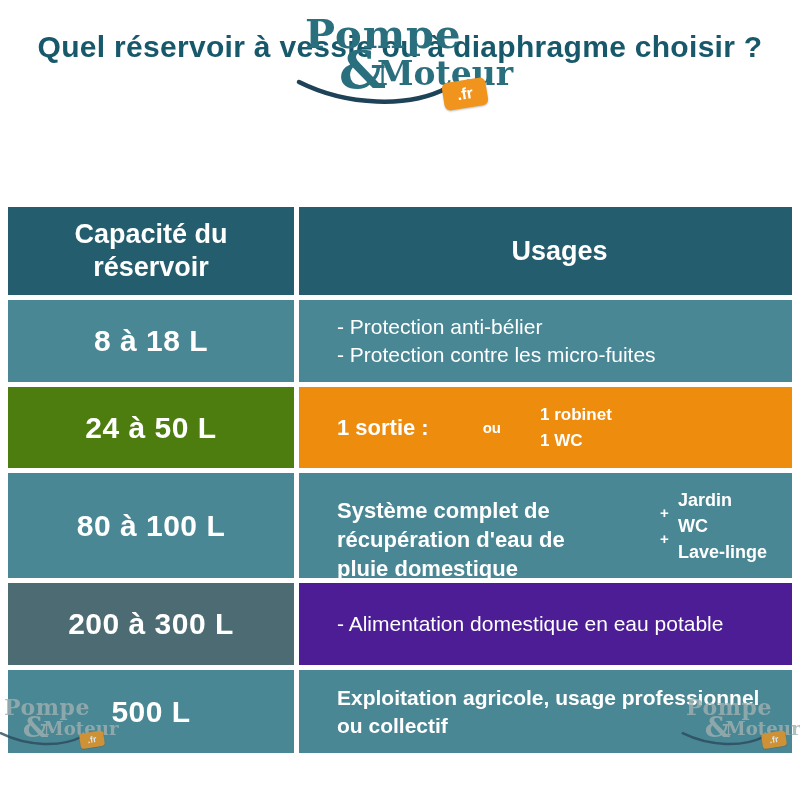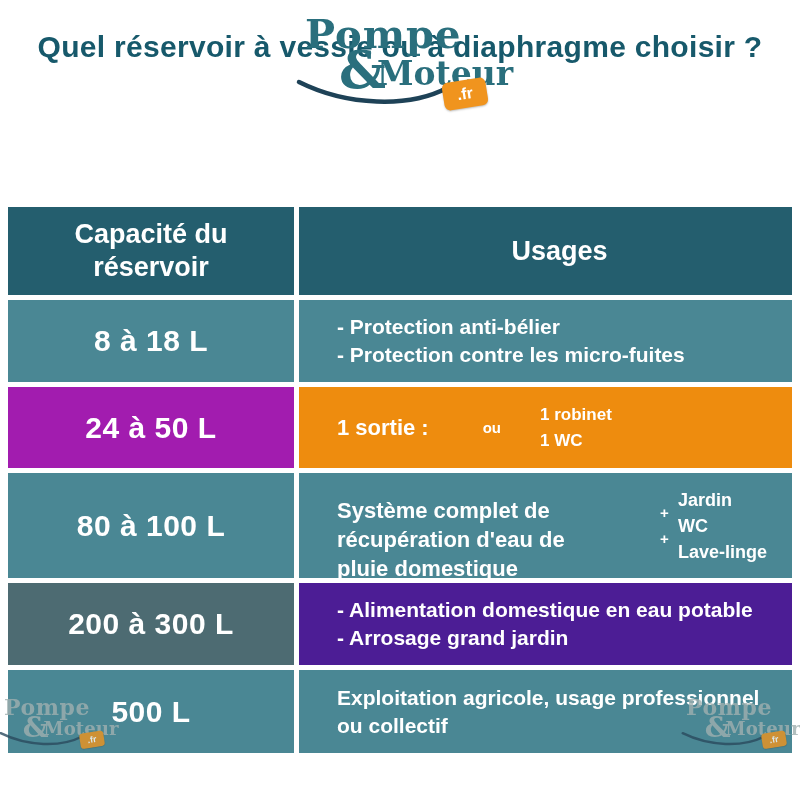--- a/index.html
+++ b/index.html
@@ -45,21 +45,21 @@
   }
   .cell { display:flex; align-items:center; color:#ffffff; }
   .cap-cell { justify-content:center; text-align:center; }
   .usage-cell { justify-content:flex-start; padding-left:38px; padding-right:10px; }
 
   .header-cell { font-size:27px; font-weight:bold; line-height:1.22; }
   .header-cap-label { max-width:190px; }
   .usages-header { justify-content:center; }
 
   .cap-value { font-size:30px; font-weight:bold; letter-spacing:0.5px; }
-  .usage-lines { font-size:21px; font-weight:bold; line-height:1.32; }
+  .usage-lines { font-size:21px; font-weight:normal; line-height:1.32; }
 
   
   .sortie-row { gap:12px; }
   .sortie-label { font-size:22px; font-weight:bold; }
   .ou-word { font-size:15px; font-weight:bold; margin-left:42px; }
   .option-stack { margin-left:27px; font-size:17px; font-weight:bold; line-height:1.5; }
 
   
   .system-desc { font-size:22px; font-weight:bold; line-height:1.32; width:268px;margin-top:28px; }
   .plus-list { position:relative; margin-left:55px; padding-left:18px; font-size:18px; font-weight:bold; line-height:26px; }
@@ -98,21 +98,21 @@
     <div class="cell cap-cell" style="background: rgb(74, 135, 148);">
       <div class="cap-value">8 à 18 L</div>
     </div>
     <div class="cell usage-cell" style="background: rgb(74, 135, 148);">
       <div class="usage-lines">
         <div>- Protection anti-bélier</div>
         <div>- Protection contre les micro-fuites</div>
       </div>
     </div>
 
-    <div class="cell cap-cell" style="background: #a21caf;">
+    <div class="cell cap-cell" style="background: #4d7c0f;">
       <div class="cap-value">24 à 50 L</div>
     </div>
     <div class="cell usage-cell sortie-row" style="background: rgb(238, 140, 14);">
       <span class="sortie-label">1 sortie :</span>
       <span class="ou-word">ou</span>
       <span class="option-stack">
         <div>1 robinet</div>
         <div>1 WC</div>
       </span>
     </div>
@@ -130,21 +130,20 @@
         <div>Lave-linge</div>
       </div>
     </div>
 
     <div class="cell cap-cell" style="background: rgb(77, 107, 114);">
       <div class="cap-value">200 à 300 L</div>
     </div>
     <div class="cell usage-cell" style="background: #4c1d95;">
       <div class="usage-lines">
         <div>- Alimentation domestique en eau potable</div>
-        <div>- Arrosage grand jardin</div>
       </div>
     </div>
 
     <div class="cell cap-cell" style="background: rgb(74, 135, 148);">
       <div class="cap-value">500 L</div>
     </div>
     <div class="cell usage-cell" style="background: rgb(74, 135, 148);">
       <div class="single-usage">Exploitation agricole, usage professionnel ou collectif</div>
     </div>
 

